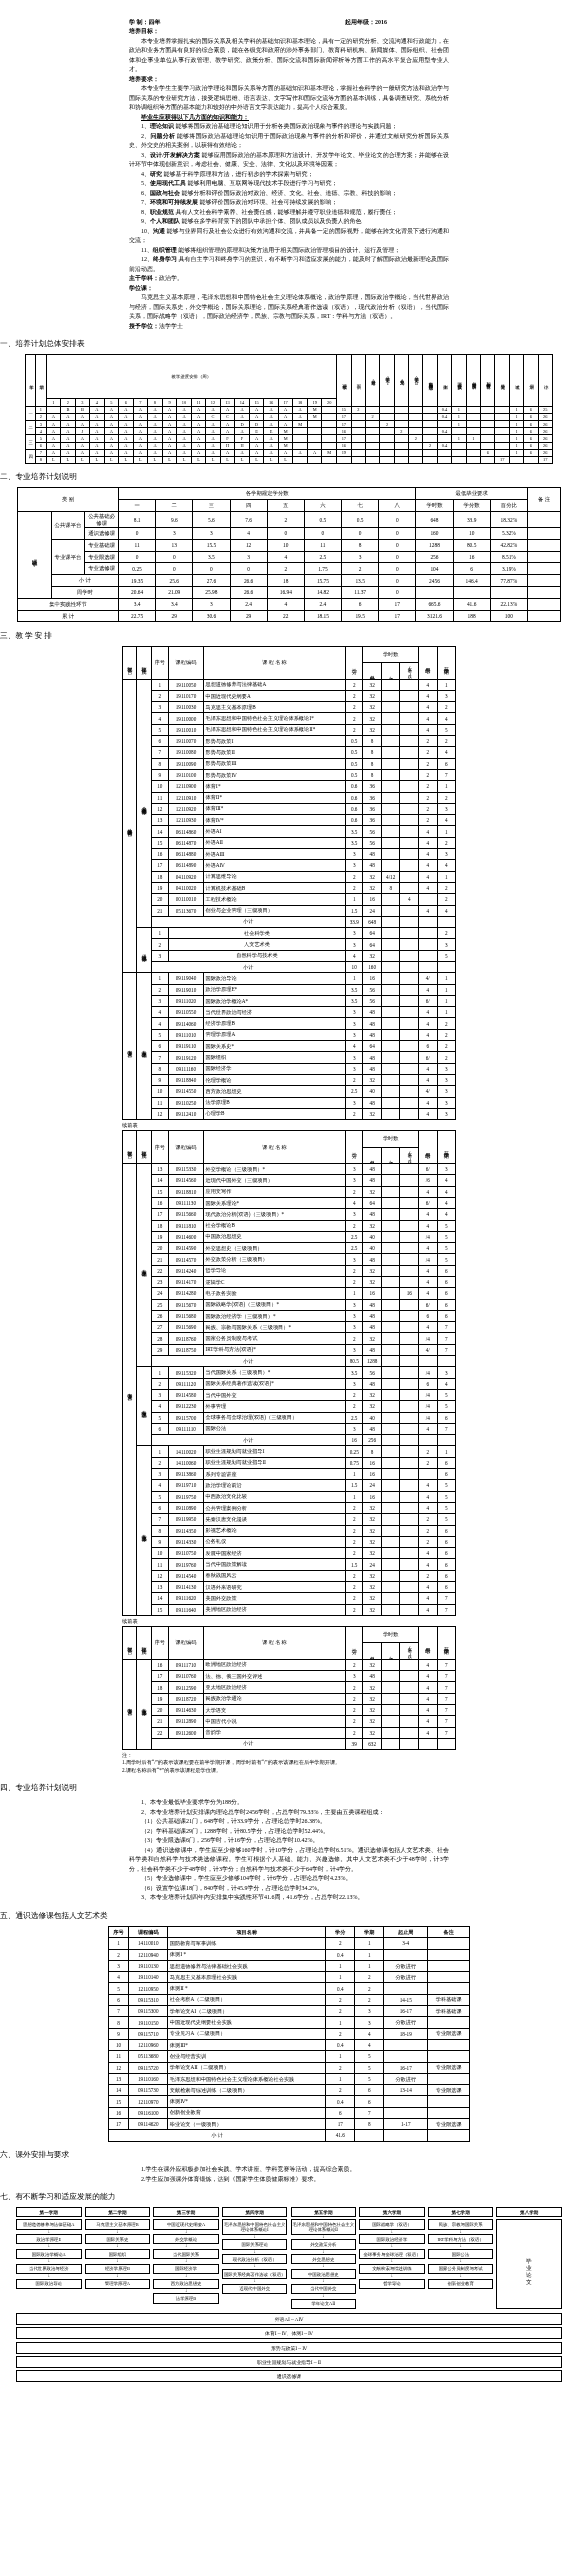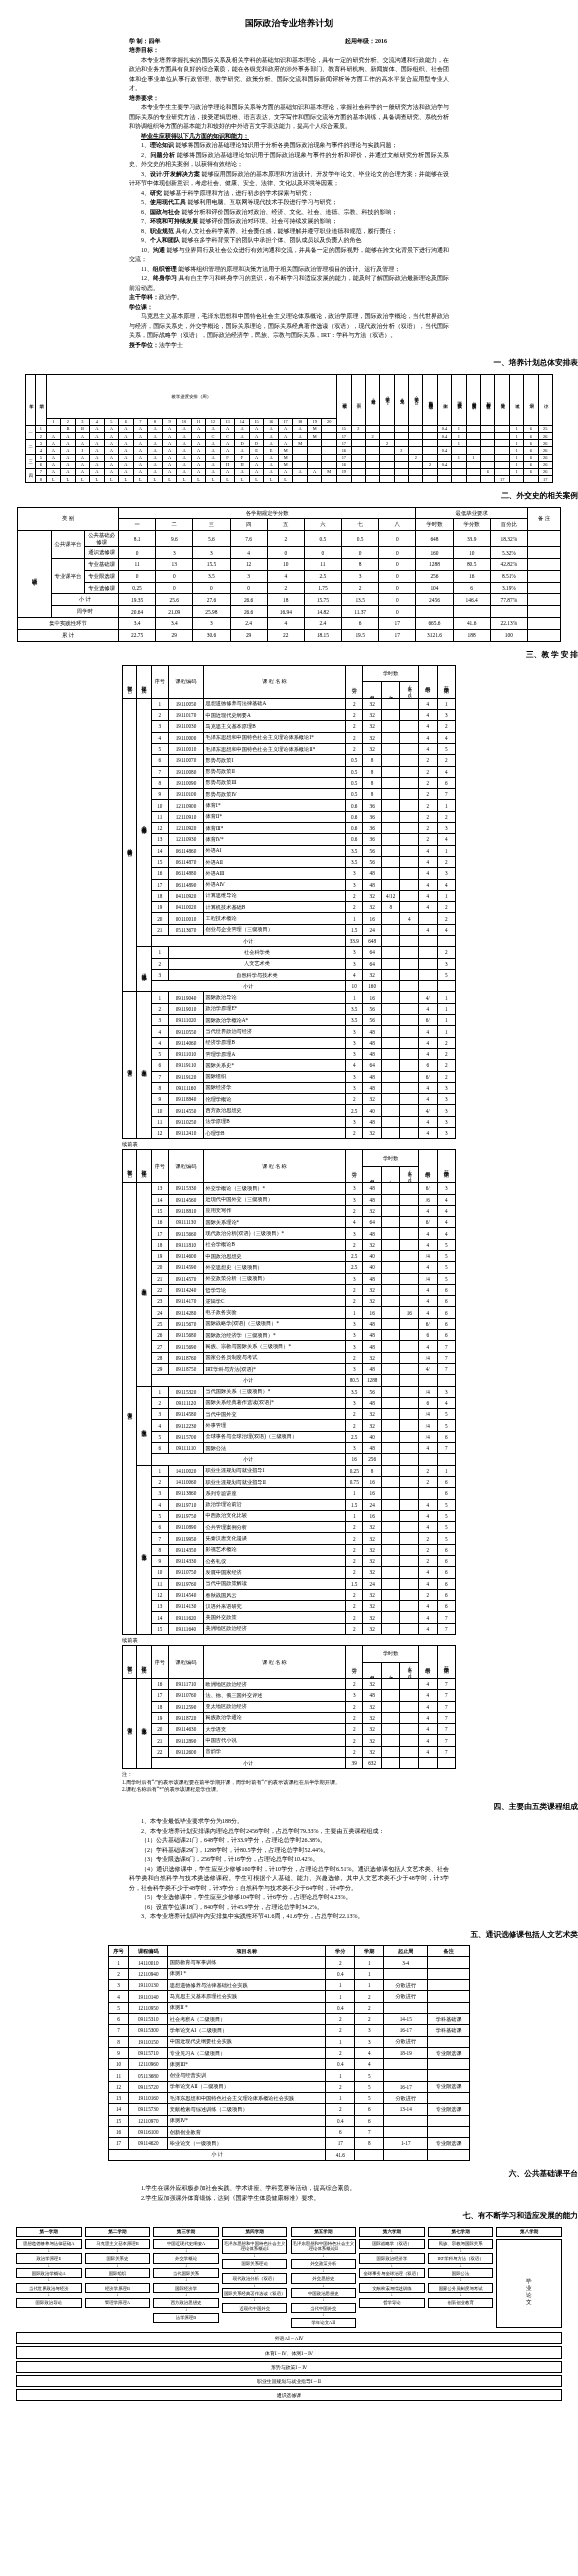--- a/index.html
+++ b/index.html
@@ -1,19 +1,19 @@
 <!DOCTYPE html>
 <html style="font-size:8.2px"><head>
 <meta charset="utf-8">
 <style>
   html,body{margin:0;padding:0;background:#fff;}
   body{width:578px;font-family:"Liberation Serif","DejaVu Serif",serif;color:#000;}
   .page{width:578px;height:2723px;overflow:hidden;position:relative;padding-top:17.5px;box-sizing:border-box;}
   .doc-title{text-align:center;font-size:8.8px;font-weight:bold;margin:0 0 7.2px 0;}
-  .sec-title{text-align:right;font-size:7.7px;font-weight:bold;margin:8.2px 0 5.2px 0;}
+  .sec-title{text-align:left;font-size:7.7px;font-weight:normal;margin:8.2px 0 5.2px 0;}
   .textblock{width:320px;margin:0 auto;font-size:6px;line-height:9.5px;text-align:justify;}
   .metarow{display:flex;justify-content:space-between;font-weight:bold;}
   .lbl{font-weight:bold;}
   .indent{text-indent:2em;}
   .abil b{font-weight:bold;}
   table{border-collapse:collapse;table-layout:fixed;}
   td,th{border:0.5px solid #000;padding:0.5px 1px;text-align:center;vertical-align:middle;overflow:hidden;font-weight:normal;}
   .v{writing-mode:vertical-rl;text-orientation:upright;margin:0 auto;letter-spacing:0.5px;line-height:1.05;}
   
   .t1{width:528px;margin:0 auto;font-size:4.4px;}
@@ -42,21 +42,20 @@
   .farr{text-align:center;font-size:4.6px;line-height:4.6px;color:#000;}
   .ftall{border:0.5px solid #000;flex:1;display:flex;align-items:center;justify-content:center;font-size:5.7px;letter-spacing:2.1px;}
   .fbars{margin-top:4.1px;}
   .fbar{border:0.5px solid #000;font-size:4.9px;text-align:center;padding:2.1px 0;margin-top:2.1px;}
 </style>
 </head>
 <body>
 
 <div class="page">
 
-  <h1 class="doc-title">国际政治专业培养计划</h1>
 
   <div class="textblock">
     <div class="metarow">
       <span><span class="lbl">学    制：</span><span>四年</span></span>
       <span style="margin-right:62px;"><span class="lbl">起用年级：</span><span>2016</span></span>
     </div>
     <div class="lbl">培养目标：</div>
     <div class="indent">本专业培养掌握扎实的国际关系及相关学科的基础知识和基本理论，具有一定的研究分析、交流沟通和行政能力，在政治和业务方面具有良好的综合素质，能在各级党和政府的涉外事务部门、教育科研机构、新闻媒体、国际组织、社会团体和企事业单位从事行政管理、教学研究、政策分析、国际交流和国际新闻评析等方面工作的高水平复合应用型专业人才。</div>
     <div class="lbl">培养要求：</div>
     <div class="indent">本专业学生主要学习政治学理论和国际关系等方面的基础知识和基本理论，掌握社会科学的一般研究方法和政治学与国际关系的专业研究方法，接受逻辑思维、语言表达、文字写作和国际交流等方面的基本训练，具备调查研究、系统分析和协调组织等方面的基本能力和较好的中外语言文字表达能力，提高个人综合素质。</div>
@@ -432,21 +431,21 @@
             <td></td>
             <td>17</td>
             <td></td>
             <td></td>
             <td>17</td>
           </tr>
         </tbody>
       </table>
     </div>
 
-  <h2 class="sec-title">二、外交史的相关案例</h2>
+  <h2 class="sec-title">二、专业培养计划说明</h2>
   <div id="table2-wrap">
       <table class="t2">
         <tbody>
           <tr>
             <td colspan="3" rowspan="2" style="width:98px;">类  别</td>
             <td colspan="8">各学期规定学分数</td>
             <td colspan="3">最低毕业要求</td>
             <td rowspan="2" style="width:30px;">备 注</td>
           </tr>
           <tr>
@@ -1623,21 +1622,21 @@
           </tr>
         </tbody>
       </table>
     </div>
   <div class="notes" id="t3notes">
       <div>注：</div>
       <div>1.周学时后有“/”的表示该课程要在前半学期开课，周学时前有“/”的表示该课程在后半学期开课。</div>
       <div>2.课程名称后有“*”的表示该课程是学位课。</div>
     </div>
 
-  <h2 class="sec-title">四、主要由五类课程组成</h2>
+  <h2 class="sec-title">四、专业培养计划说明</h2>
   <div class="textblock" id="sec4">
       <div class="indent">1、本专业最低毕业要求学分为188分。</div>
       <div class="indent">2、本专业培养计划安排课内理论总学时2456学时，占总学时79.33%，主要由五类课程组成：</div>
       <div class="indent">（1）公共基础课21门，648学时，计33.9学分，占理论总学时26.38%。</div>
       <div class="indent">（2）学科基础课29门，1288学时，计80.5学分，占理论总学时52.44%。</div>
       <div class="indent">（3）专业限选课6门，256学时，计16学分，占理论总学时10.42%。</div>
       <div class="indent">（4）通识选修课中，学生应至少修够160学时，计10学分，占理论总学时6.51%。通识选修课包括人文艺术类、社会科学类和自然科学与技术类选修课程。学生可根据个人基础、能力、兴趣选修。其中人文艺术类不少于48学时，计3学分，社会科学类不少于48学时，计3学分；自然科学与技术类不少于64学时，计4学分。</div>
       <div class="indent">（5）专业选修课中，学生应至少修够104学时，计6学分，占理论总学时4.23%。</div>
       <div class="indent">（6）设置学位课18门，840学时，计45.9学分，占理论总学时34.2%。</div>
       <div class="indent">3、本专业培养计划四年内安排集中实践性环节41.6周，41.6学分，占总学时22.13%。</div>
@@ -1813,21 +1812,21 @@
             <td colspan="3">小  计</td>
             <td>41.6</td>
             <td></td>
             <td></td>
             <td></td>
           </tr>
         </tbody>
       </table>
     </div>
 
-  <h2 class="sec-title">六、公共基础课平台</h2>
+  <h2 class="sec-title">六、课外安排与要求</h2>
   <div class="textblock" id="sec6">
       <div class="indent">1.学生在课外应积极参加社会实践、学术讲座、学科竞赛等活动，提高综合素质。</div>
       <div class="indent">2.学生应加强课外体育锻炼，达到《国家学生体质健康标准》要求。</div>
     </div>
 
   <h2 class="sec-title">七、有不断学习和适应发展的能力</h2>
   <div class="flow" id="flow">
       <div class="flowgrid">
         <div class="fcol">
           <div class="fhead">第一学期</div>

